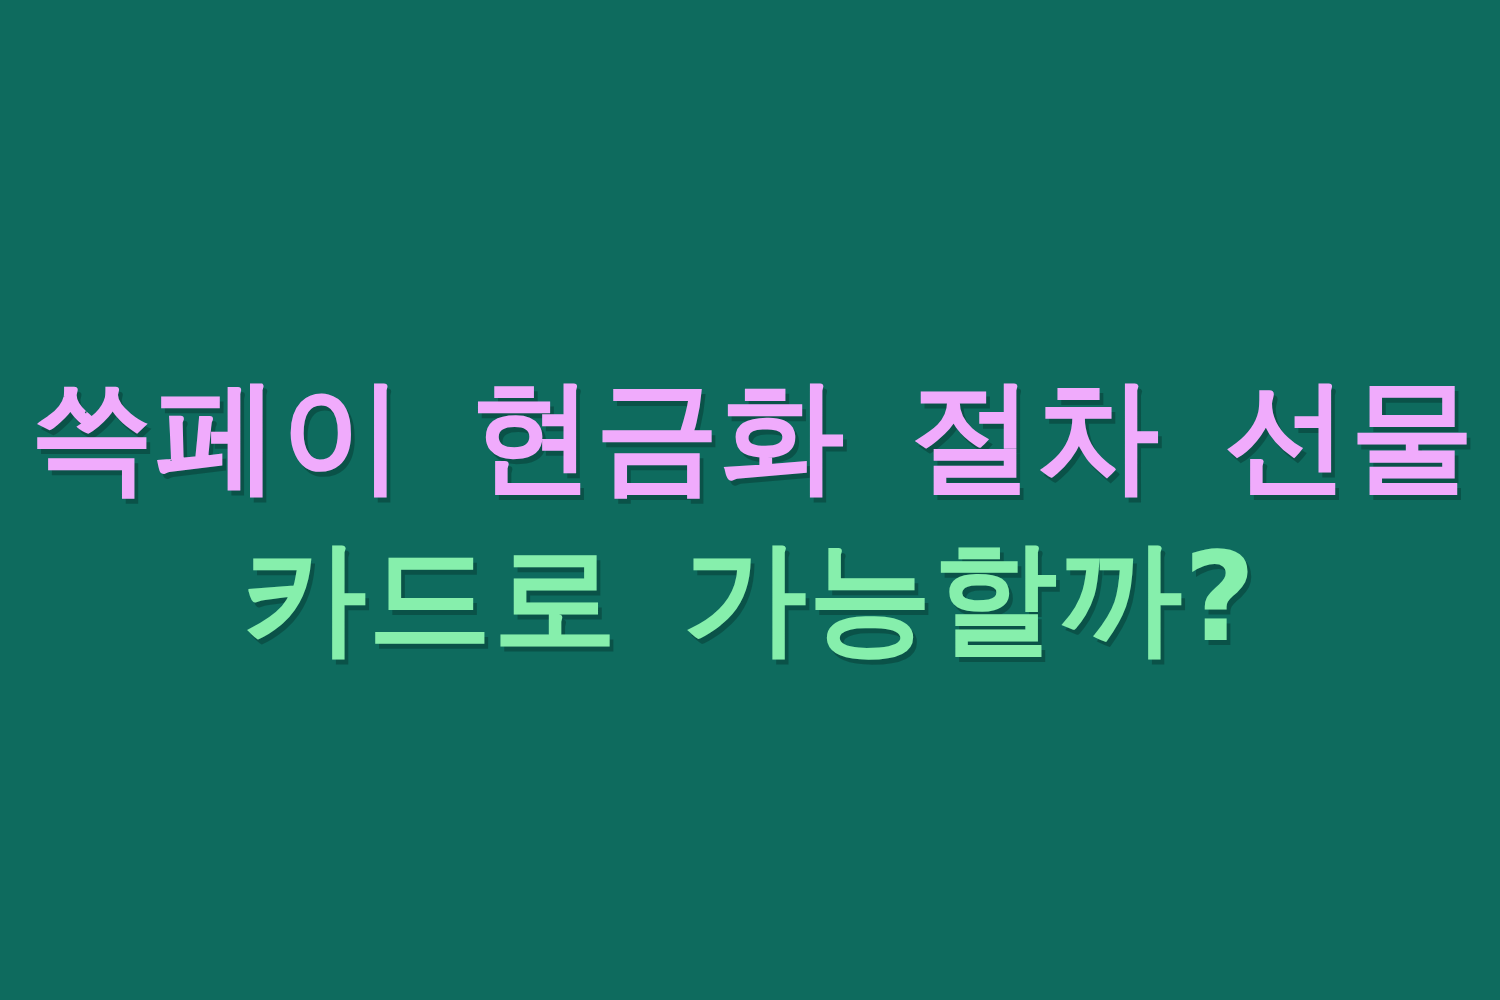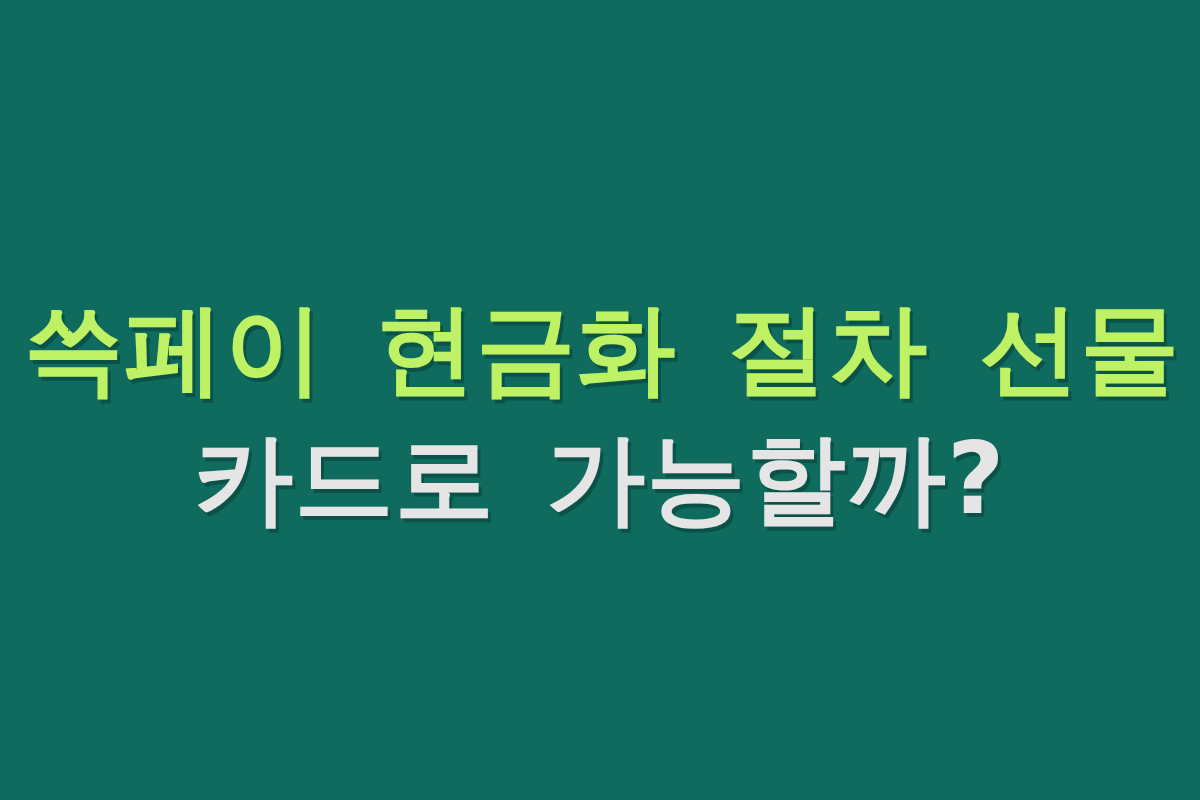--- a/index.html
+++ b/index.html
@@ -61,19 +61,19 @@
     font-size: 99px;
   }
 </style>
 </head>
 <body style="background-color: rgb(14, 107, 94);">
 
 <div id="banner" style="background-color: rgb(14, 107, 94);">
 
   <div id="headline" style="text-align: center;">
 
-    <span class="headline-line" id="headline-line-1" style="color: #bef264; text-shadow: rgba(8, 62, 54, 0.55) 3px 4px 0px;">쓱페이 현금화 절차 선물</span>
+    <span class="headline-line" id="headline-line-1" style="color: #f0abfc; text-shadow: rgba(8, 62, 54, 0.55) 3px 4px 0px;">쓱페이 현금화 절차 선물</span>
 
-    <span class="headline-line" id="headline-line-2" style="color: #e5e5e5; text-shadow: rgba(8, 62, 54, 0.55) 3px 4px 0px;">카드로 가능할까?</span>
+    <span class="headline-line" id="headline-line-2" style="color: #86efac; text-shadow: rgba(8, 62, 54, 0.55) 3px 4px 0px;">카드로 가능할까?</span>
 
   </div>
 
 </div>
 
 </body></html>

